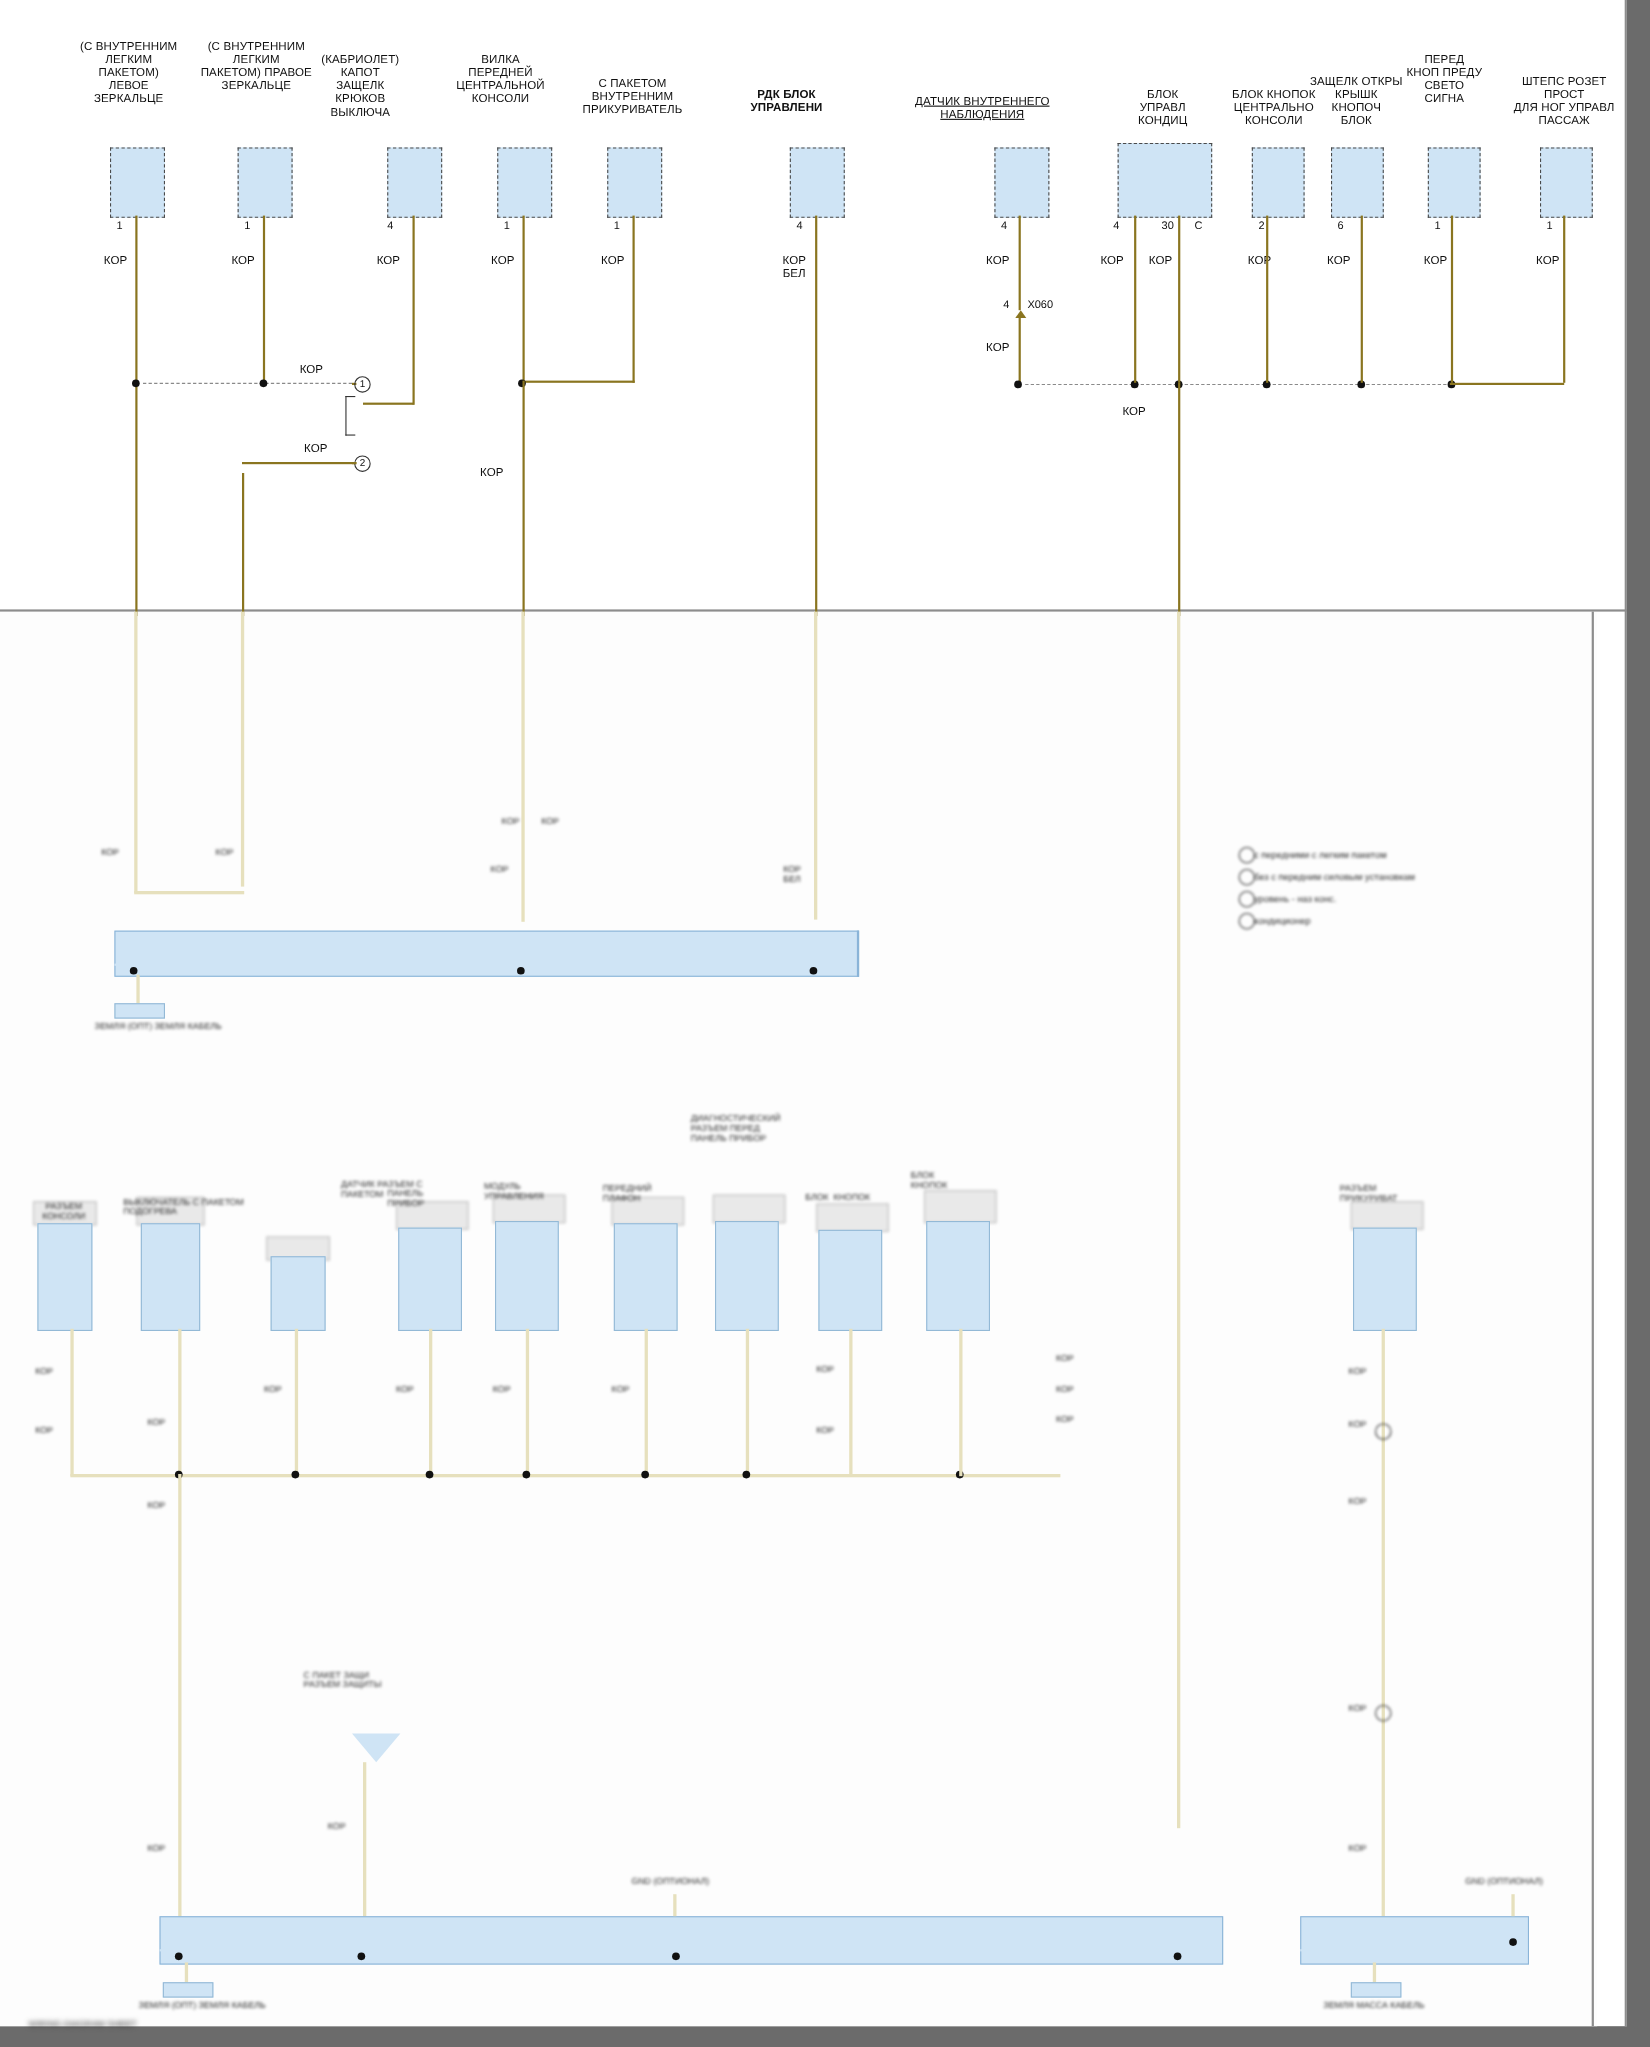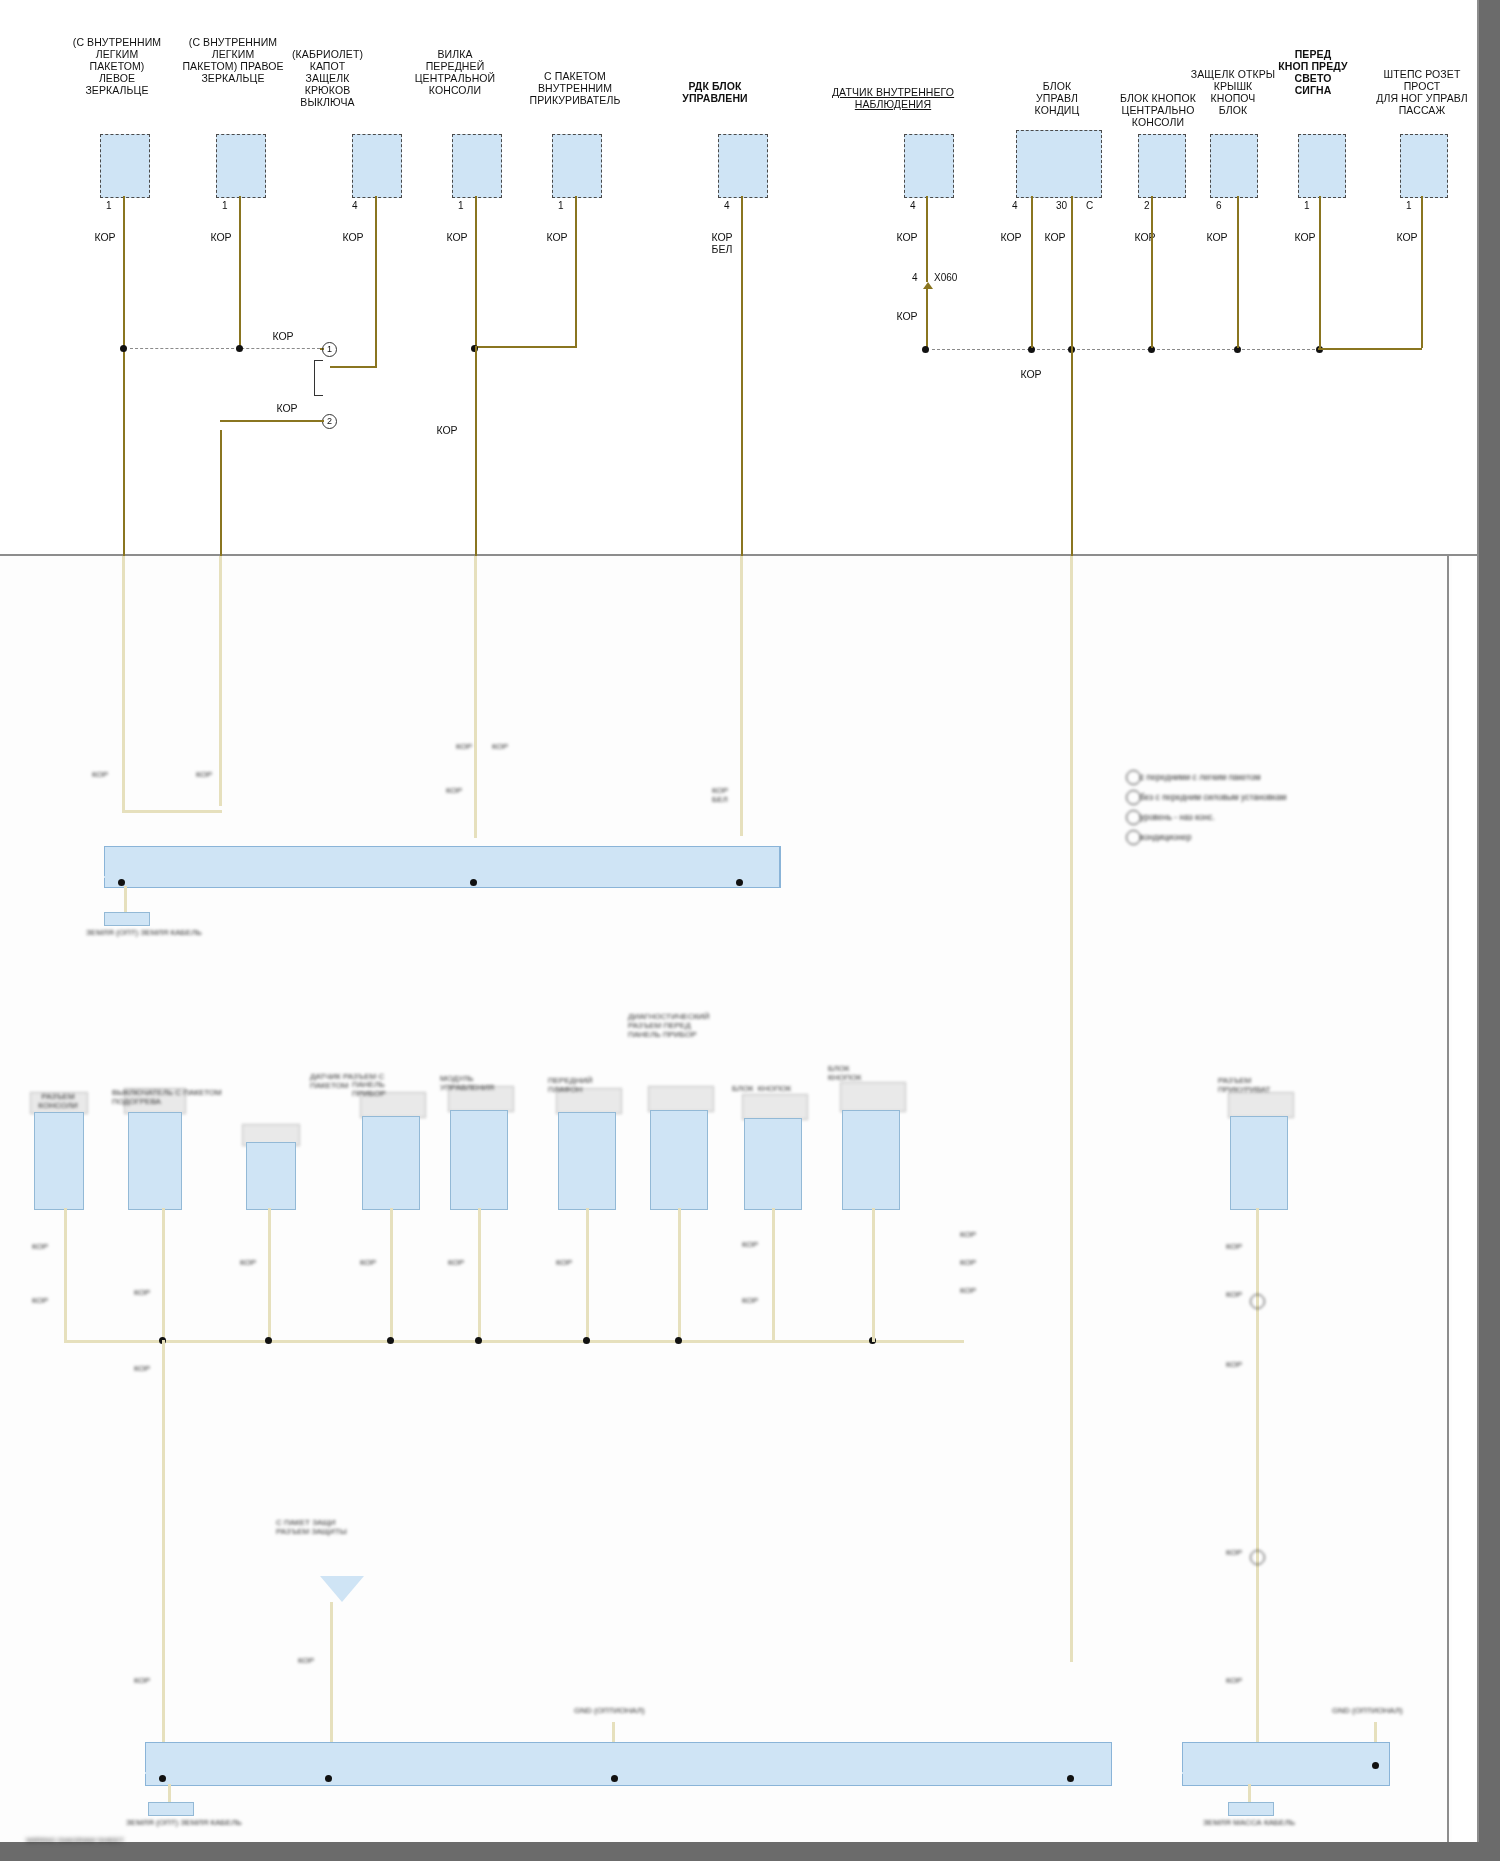--- a/index.html
+++ b/index.html
@@ -62,28 +62,28 @@
   <div class="lbl" style="left:515px;top:70px;width:120px;white-space:pre;">С ПАКЕТОМ
 ВНУТРЕННИМ
 ПРИКУРИВАТЕЛЬ</div>
   <div class="lbl" style="left:660px;top:80px;width:110px;white-space:pre;font-weight:bold;">РДК БЛОК
 УПРАВЛЕНИ</div>
   <div class="lbl" style="left:808px;top:86px;width:170px;white-space:pre;text-decoration:underline;">ДАТЧИК ВНУТРЕННЕГО
 НАБЛЮДЕНИЯ</div>
   <div class="lbl" style="left:1012px;top:80px;width:90px;white-space:pre;">БЛОК
 УПРАВЛ
 КОНДИЦ</div>
-  <div class="lbl" style="left:1098px;top:80px;width:120px;white-space:pre;margin-top:12px;">БЛОК КНОПОК
+  <div class="lbl" style="left:1098px;top:80px;width:120px;white-space:pre;">БЛОК КНОПОК
 ЦЕНТРАЛЬНО
 КОНСОЛИ</div>
   <div class="lbl" style="left:1178px;top:68px;width:110px;white-space:pre;">ЗАЩЕЛК ОТКРЫ
 КРЫШК
 КНОПОЧ
 БЛОК</div>
-  <div class="lbl" style="left:1258px;top:48px;width:110px;white-space:pre;font-weight:bold;">ПЕРЕД
+  <div class="lbl" style="left:1258px;top:48px;width:110px;white-space:pre;">ПЕРЕД
 КНОП ПРЕДУ
 СВЕТО
 СИГНА</div>
   <div class="lbl" style="left:1362px;top:68px;width:120px;white-space:pre;">ШТЕПС РОЗЕТ
 ПРОСТ
 ДЛЯ НОГ УПРАВЛ
 ПАССАЖ</div>
 
   <div class="conn" style="left:100px;top:134px;width:48px;height:62px;"></div>
   <div class="conn" style="left:216px;top:134px;width:48px;height:62px;"></div>

